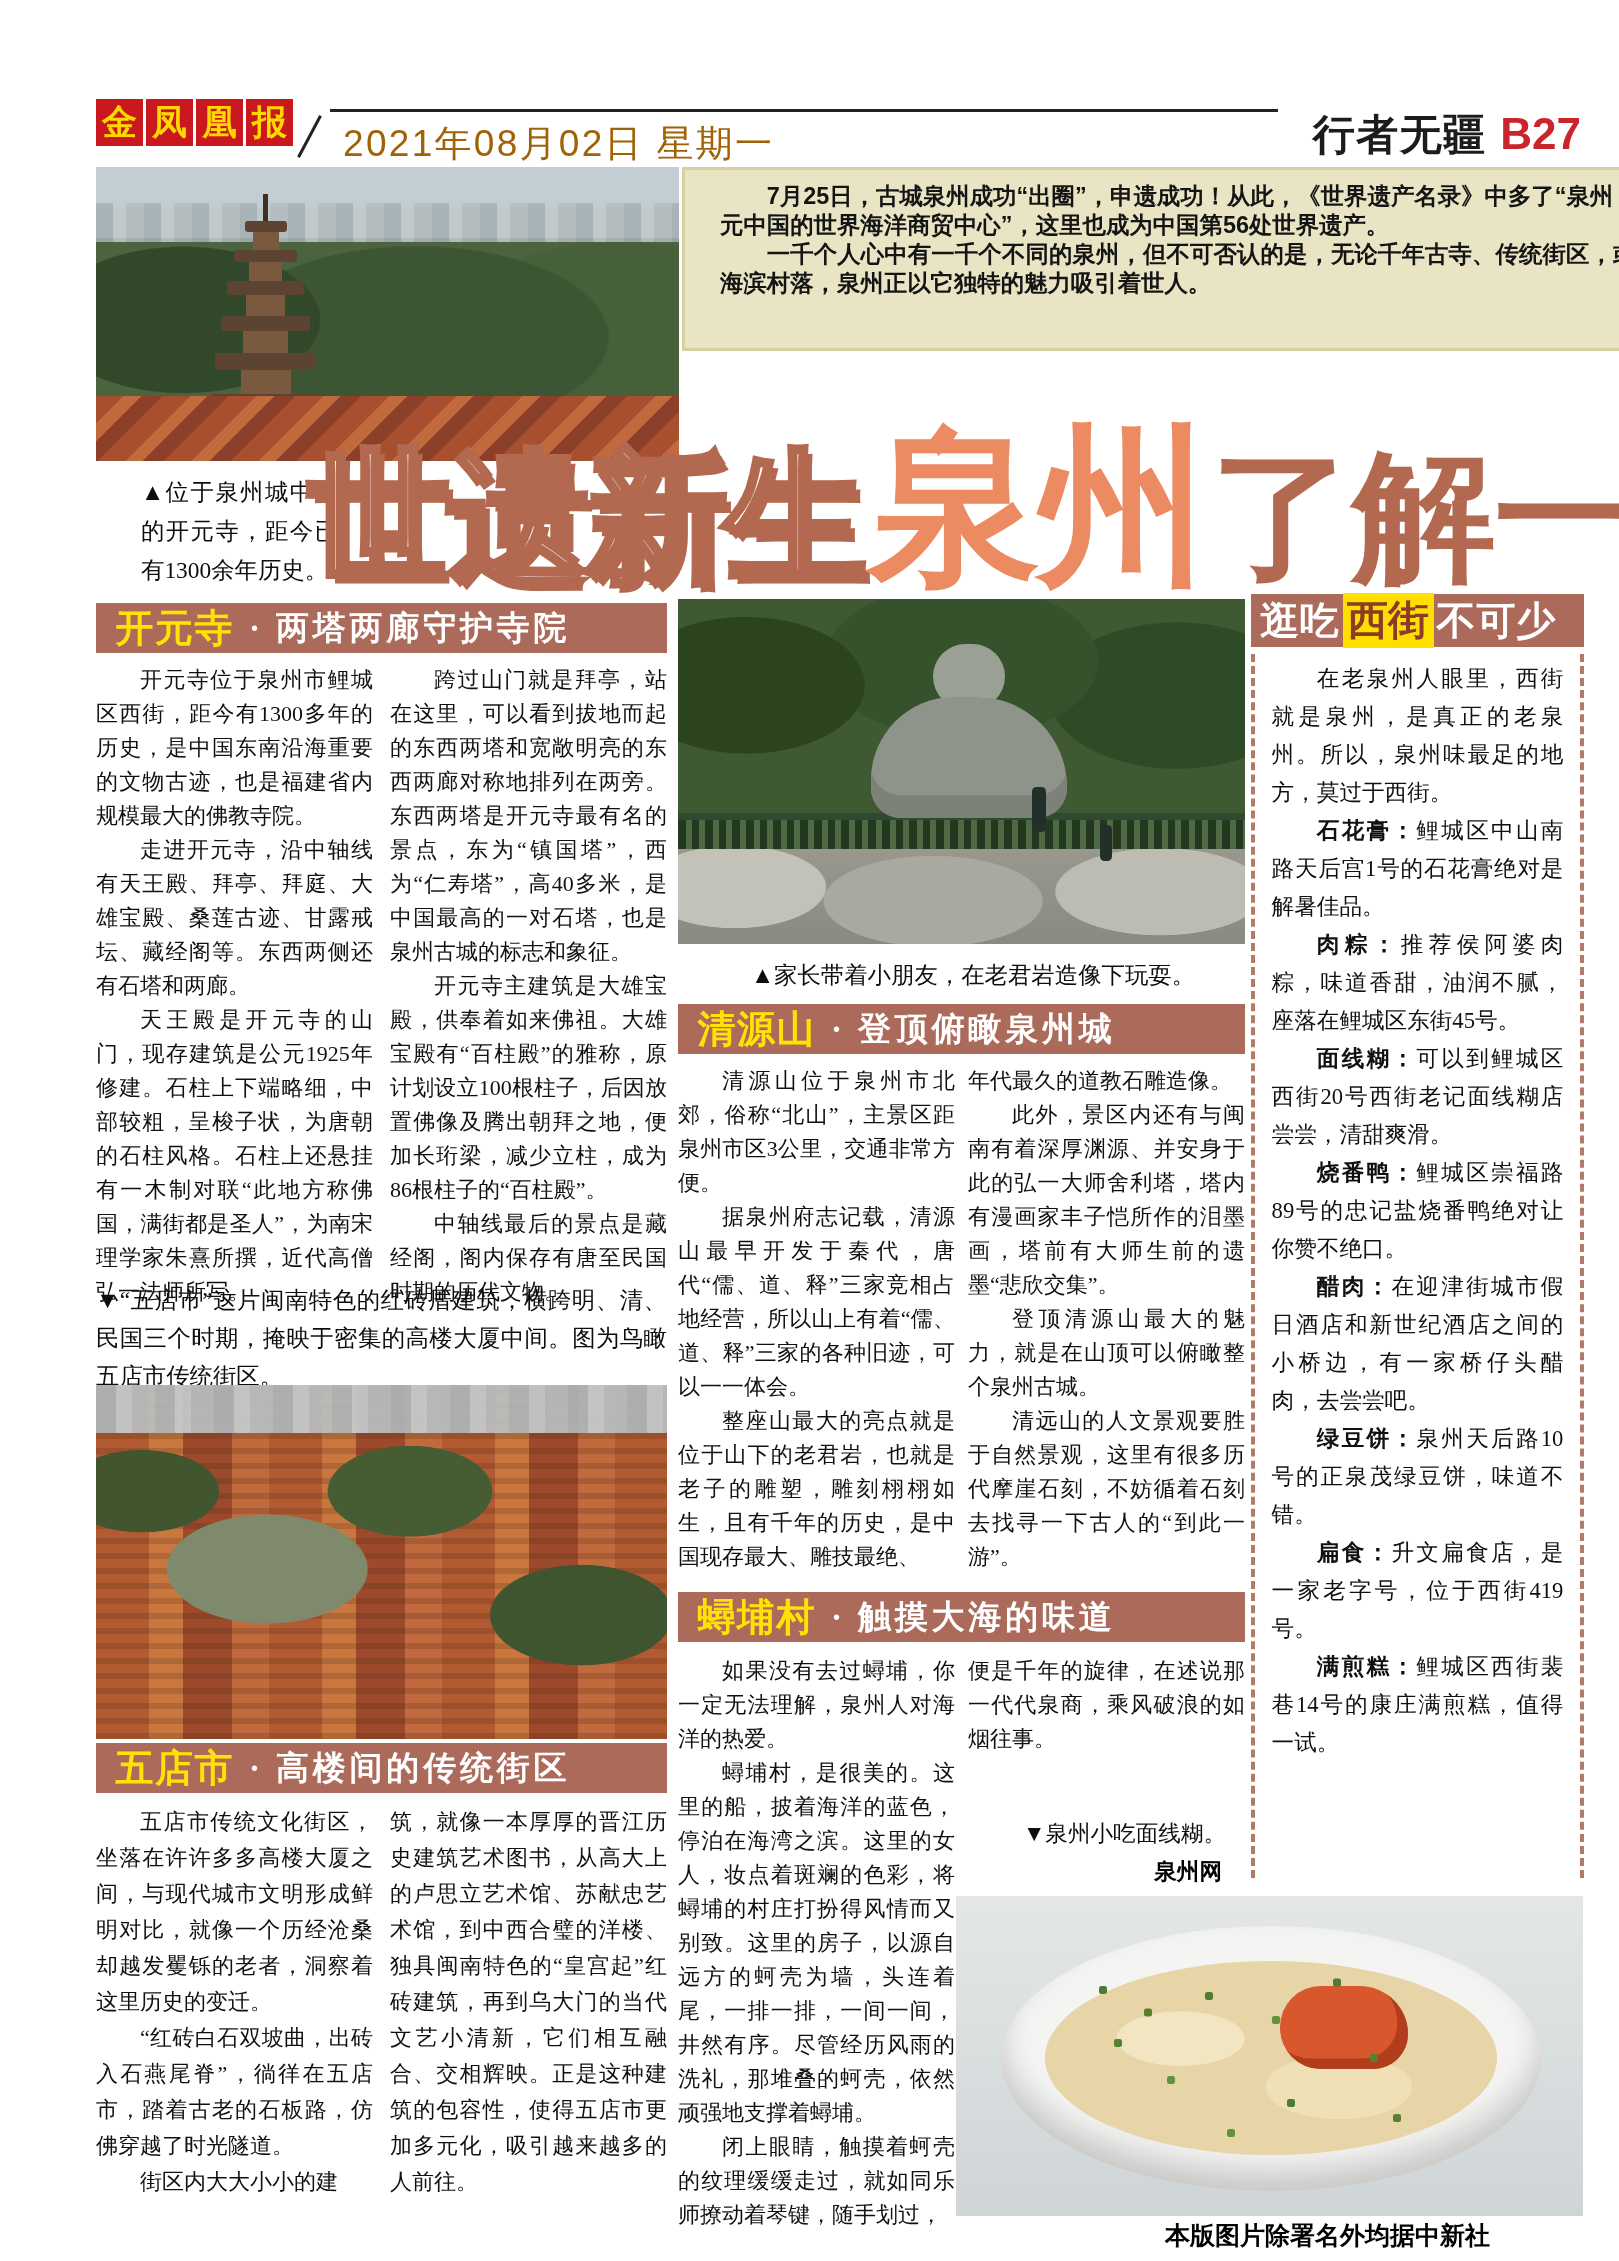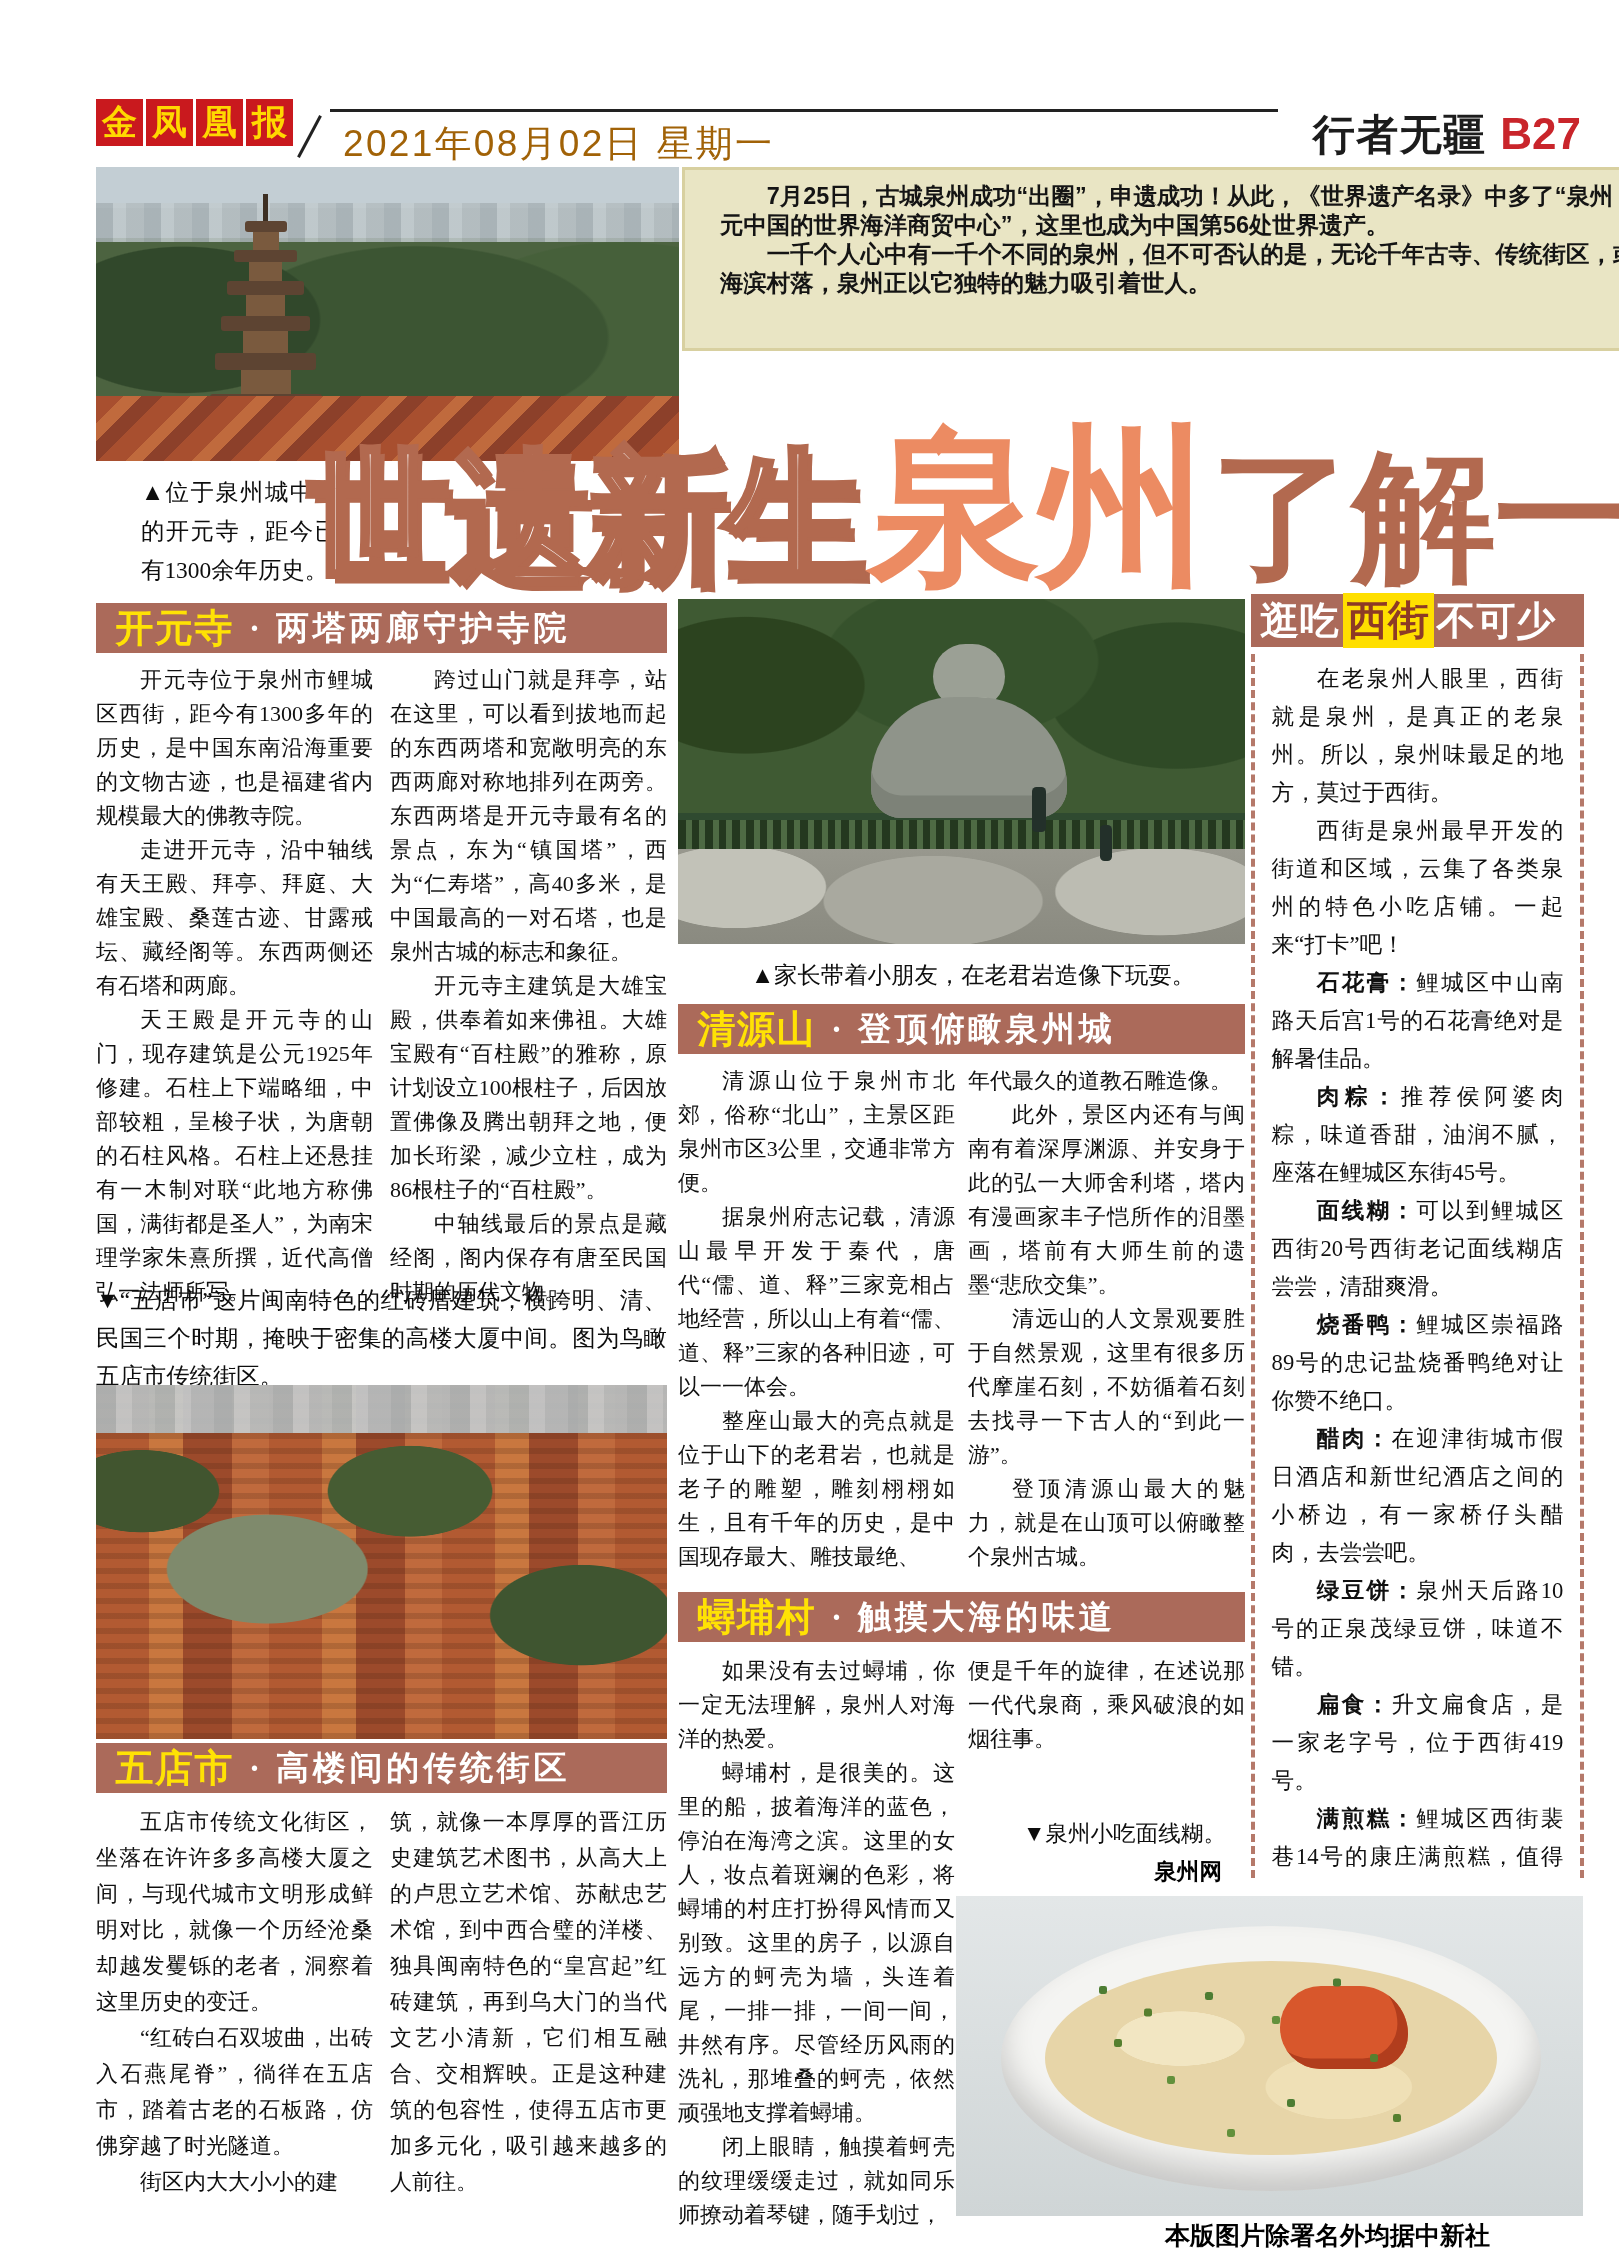--- a/index.html
+++ b/index.html
@@ -243,22 +243,22 @@
     <span class="bar-sub">· 登顶俯瞰泉州城</span>
   </div>
   <div class="art-col" style="left:678px;top:1064px;height:504px;">
     <p>清源山位于泉州市北郊，俗称“北山”，主景区距泉州市区3公里，交通非常方便。</p>
     <p>据泉州府志记载，清源山最早开发于秦代，唐代“儒、道、释”三家竞相占地经营，所以山上有着“儒、道、释”三家的各种旧迹，可以一一体会。</p>
     <p>整座山最大的亮点就是位于山下的老君岩，也就是老子的雕塑，雕刻栩栩如生，且有千年的历史，是中国现存最大、雕技最绝、</p>
   </div>
   <div class="art-col" style="left:968px;top:1064px;height:504px;">
     <p class="cont">年代最久的道教石雕造像。</p>
     <p>此外，景区内还有与闽南有着深厚渊源、并安身于此的弘一大师舍利塔，塔内有漫画家丰子恺所作的泪墨画，塔前有大师生前的遗墨“悲欣交集”。</p>
+    <p>登顶清源山最大的魅力，就是在山顶可以俯瞰整个泉州古城。</p>
     <p>清远山的人文景观要胜于自然景观，这里有很多历代摩崖石刻，不妨循着石刻去找寻一下古人的“到此一游”。</p>
-    <p>登顶清源山最大的魅力，就是在山顶可以俯瞰整个泉州古城。</p>
   </div>
 
   <div class="bar" style="left:678px;top:1592px;width:567px;align-items:center;">
     <span class="bar-name">蟳埔村</span>
     <span class="bar-sub">· 触摸大海的味道</span>
   </div>
   <div class="art-col" style="left:678px;top:1654px;height:513px;">
     <p>如果没有去过蟳埔，你一定无法理解，泉州人对海洋的热爱。</p>
     <p>蟳埔村，是很美的。这里的船，披着海洋的蓝色，停泊在海湾之滨。这里的女人，妆点着斑斓的色彩，将蟳埔的村庄打扮得风情而又别致。这里的房子，以源自远方的蚵壳为墙，头连着尾，一排一排，一间一间，井然有序。尽管经历风雨的洗礼，那堆叠的蚵壳，依然顽强地支撑着蟳埔。</p>
     <p>闭上眼睛，触摸着蚵壳的纹理缓缓走过，就如同乐师撩动着琴键，随手划过，</p>
@@ -279,21 +279,20 @@
 
   <div class="footer-note">本版图片除署名外均据中新社</div>
 
   <div class="sb-bar">
     <span class="sb-t">逛吃</span>
     <span class="sb-hl">西街</span>
     <span class="sb-t">不可少</span>
   </div>
   <div class="sidebar">
     <p>在老泉州人眼里，西街就是泉州，是真正的老泉州。所以，泉州味最足的地方，莫过于西街。</p>
-    <p>西街是泉州最早开发的街道和区域，云集了各类泉州的特色小吃店铺。一起来“打卡”吧！</p>
     <p><b>石花膏：</b><span>鲤城区中山南路天后宫1号的石花膏绝对是解暑佳品。</span></p>
     <p><b>肉粽：</b><span>推荐侯阿婆肉粽，味道香甜，油润不腻，座落在鲤城区东街45号。</span></p>
     <p><b>面线糊：</b><span>可以到鲤城区西街20号西街老记面线糊店尝尝，清甜爽滑。</span></p>
     <p><b>烧番鸭：</b><span>鲤城区崇福路89号的忠记盐烧番鸭绝对让你赞不绝口。</span></p>
     <p><b>醋肉：</b><span>在迎津街城市假日酒店和新世纪酒店之间的小桥边，有一家桥仔头醋肉，去尝尝吧。</span></p>
     <p><b>绿豆饼：</b><span>泉州天后路10号的正泉茂绿豆饼，味道不错。</span></p>
     <p><b>扁食：</b><span>升文扁食店，是一家老字号，位于西街419号。</span></p>
     <p><b>满煎糕：</b><span>鲤城区西街裴巷14号的康庄满煎糕，值得一试。</span></p>
   </div>
 

